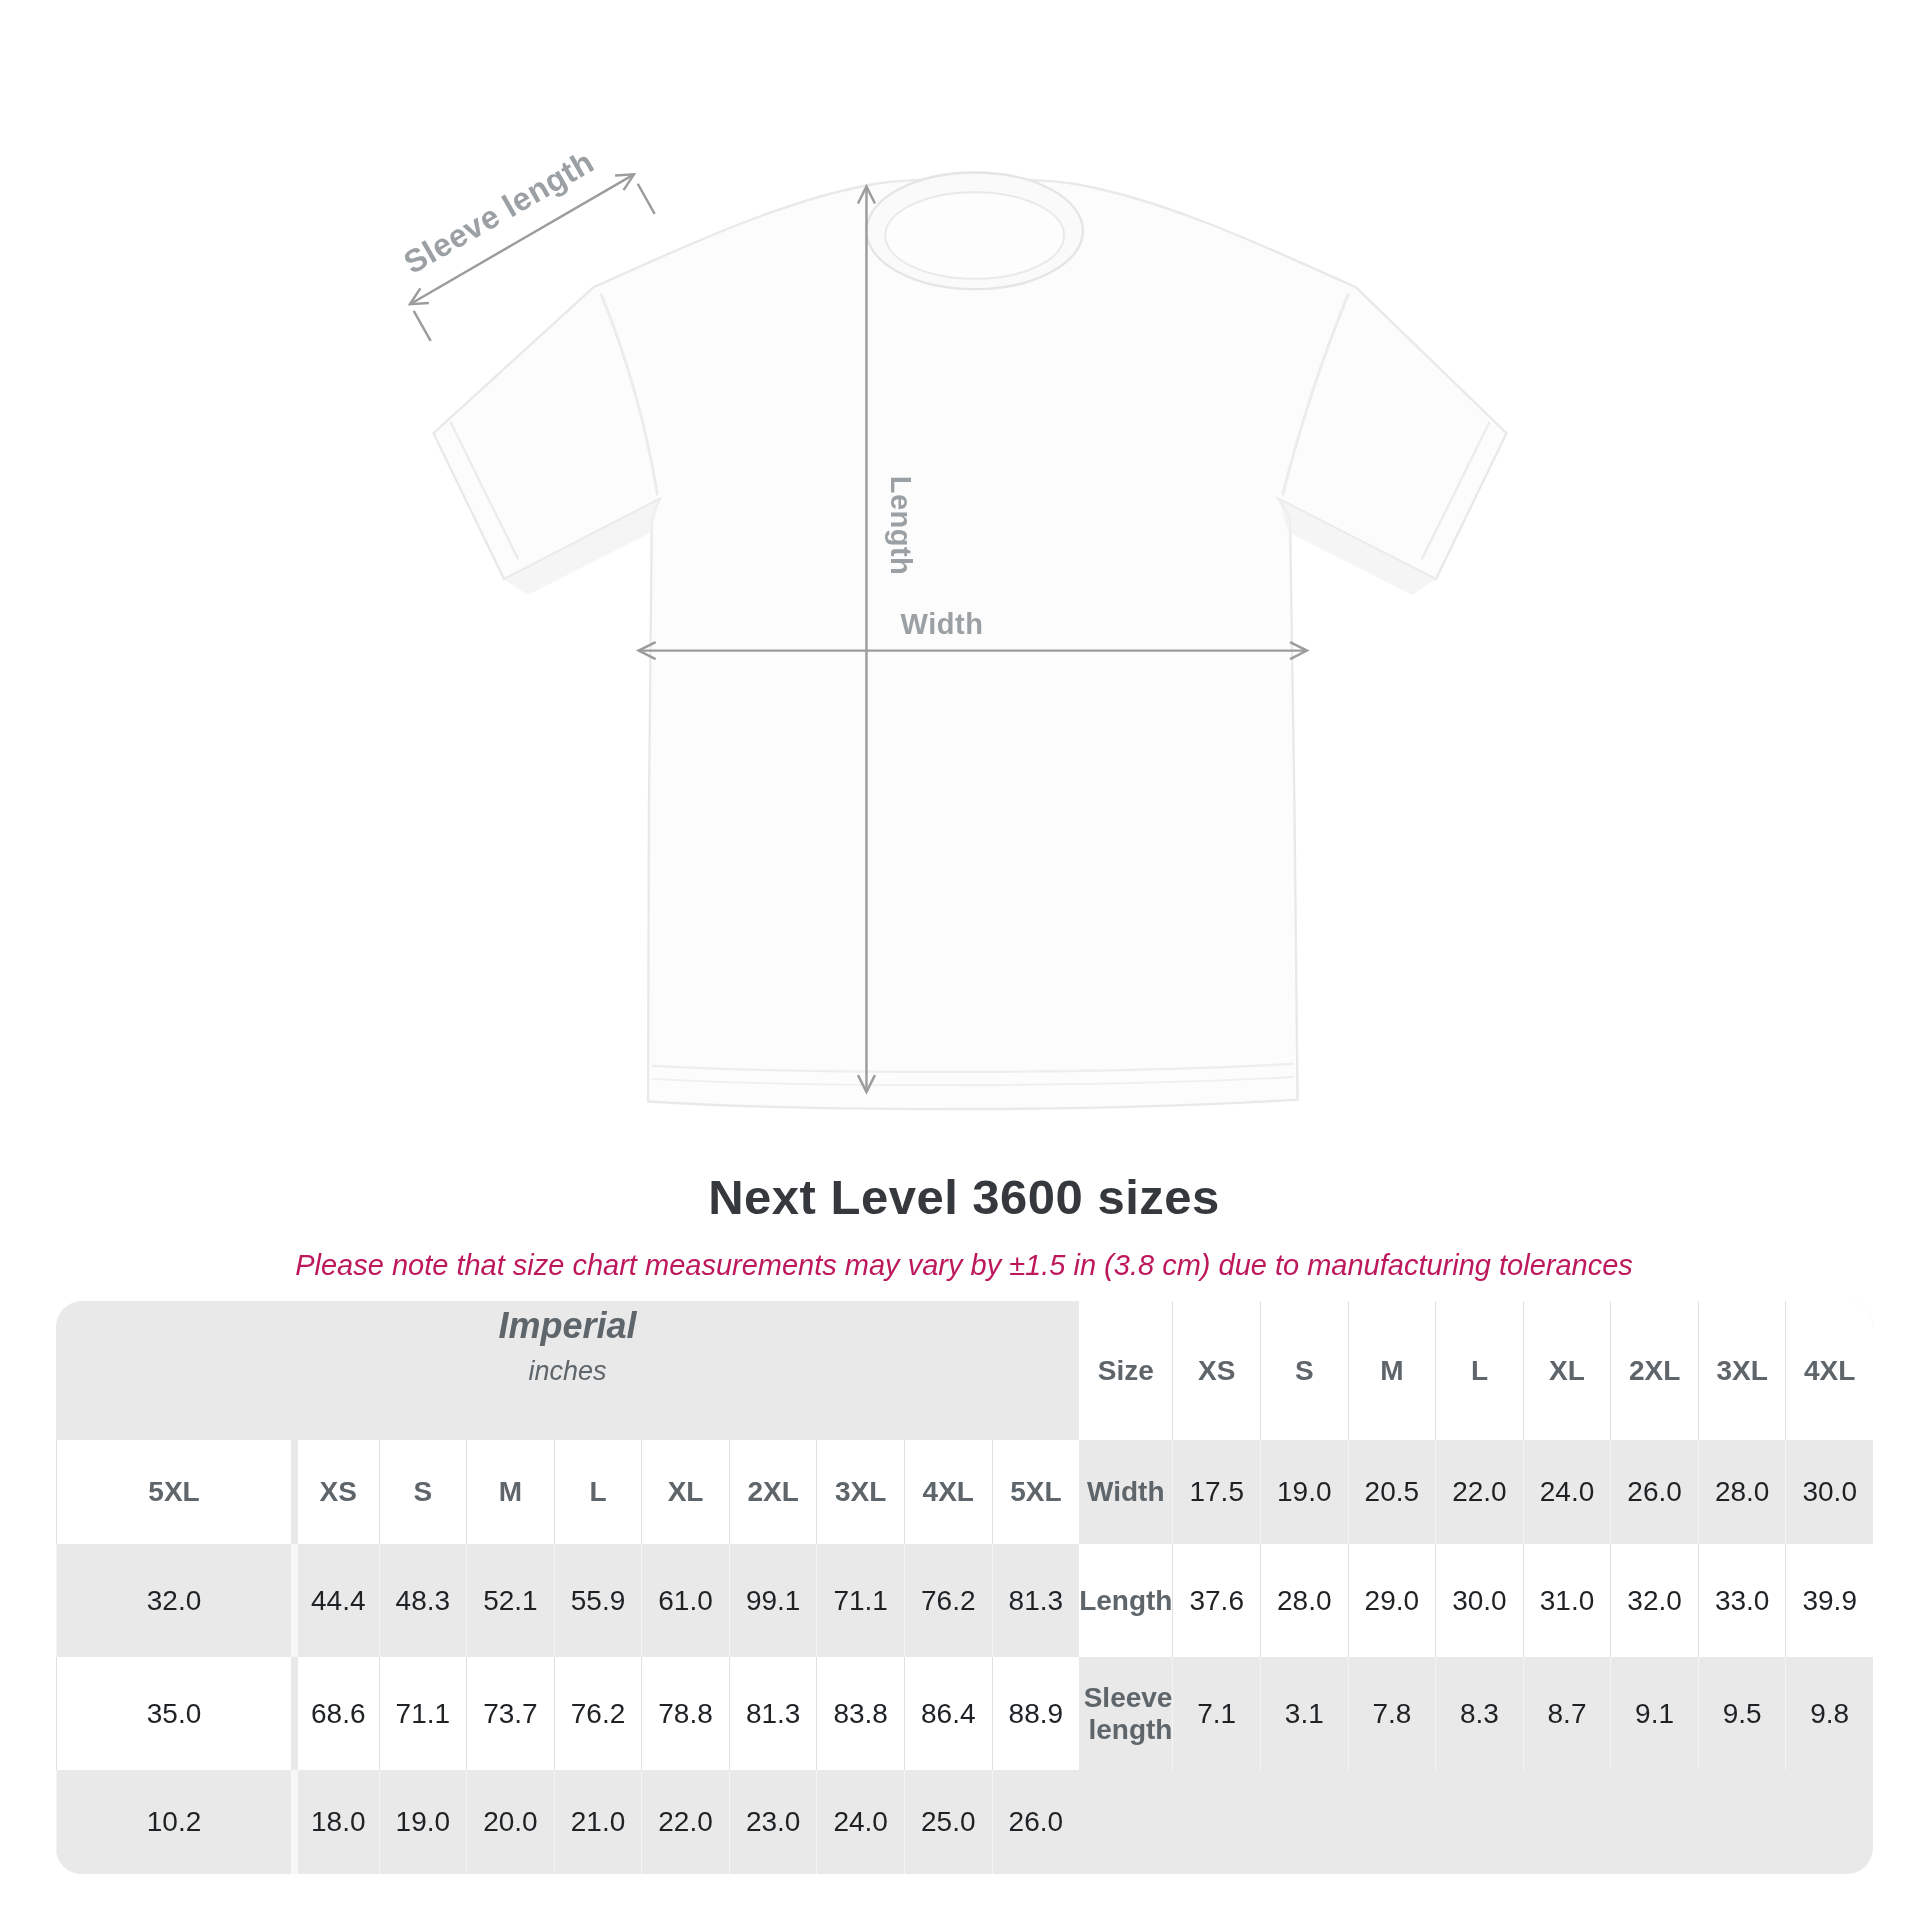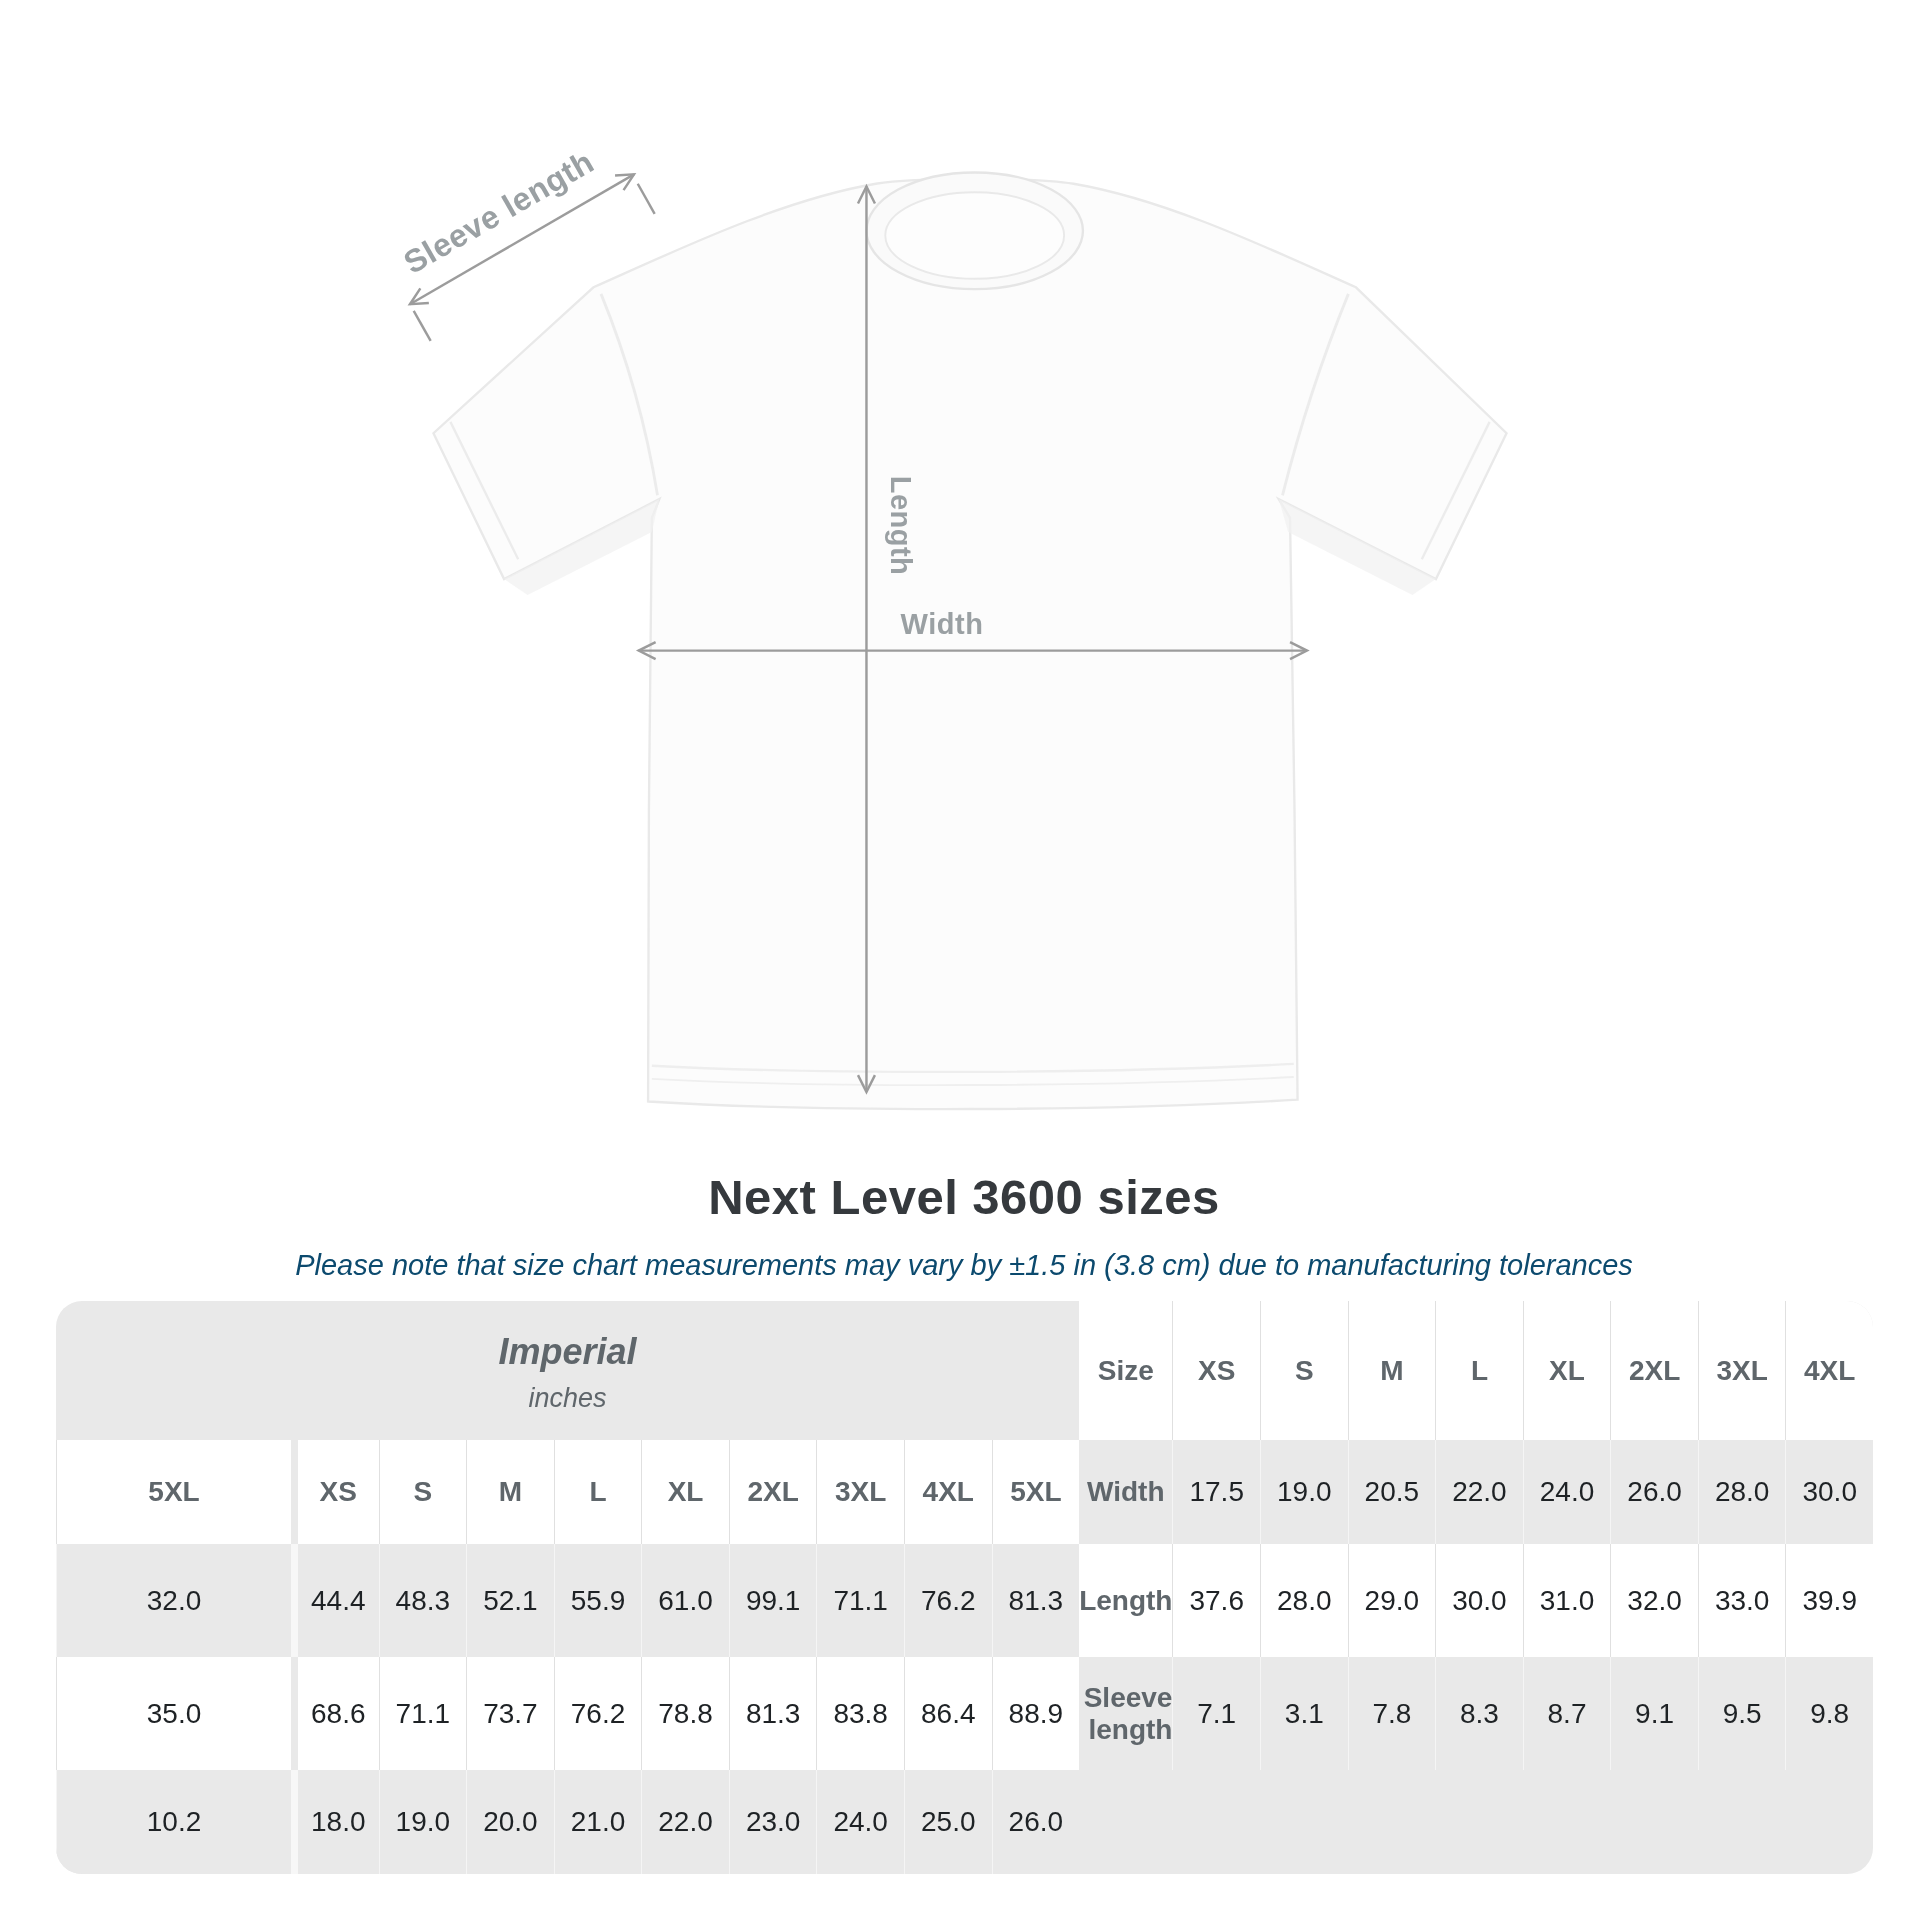--- a/index.html
+++ b/index.html
@@ -16,30 +16,30 @@
   .dim-sleeve{left:358px;top:194px;width:282px;transform:rotate(-30deg);}
   .dim-length{left:825px;top:509px;width:151px;transform:rotate(90deg);font-size:29px;}
   .dim-width{left:848px;top:608px;width:188px;font-size:29px;}
   
   .page-title{
     position:absolute;left:0;top:1169px;width:1928px;text-align:center;
     font-size:49px;font-weight:bold;color:#35393d;letter-spacing:0.5px;
   }
   .page-subtitle{
     position:absolute;left:0;top:1249px;width:1928px;text-align:center;
-    font-size:29px;font-style:italic;color:#0c4a6e;
+    font-size:29px;font-style:italic;color:#be185d;
   }
   
   .size-table{
     position:absolute;left:56px;top:1301px;width:1817px;height:573px;
     background:#e9e9e9;border-radius:26px;overflow:hidden;
     display:grid;grid-template-columns:235px repeat(18,1fr);
     grid-template-rows:139px 104px 113px 113px 104px;
   }
-  .band{grid-row:1;display:flex;flex-direction:column;align-items:center;justify-content:center;gap:9.4px;padding-top:3.8px;}
+  .band{grid-row:1;display:flex;flex-direction:column;align-items:center;gap:9.4px;padding-top:3.8px;}
   .band-g1{grid-column:1/11;}
   .band-g2{grid-column:11/20;}
   .gname{font-size:36px;font-weight:bold;font-style:italic;color:#5f666b;}
   .gunit{font-size:27px;font-style:italic;color:#5f666b;}
   .c{display:flex;align-items:center;justify-content:center;font-size:28px;}
   .wr{background:#ffffff;border-left:1.9px solid #e0e0e0;}
   .gr{background:#e9e9e9;border-left:1.9px solid #f5f5f5;}
   .lab{border-left:none !important;font-weight:bold;color:#5f666b;text-align:right;}
   .sz{font-weight:bold;color:#5f666b;}
   .v{color:#1e2225;}

